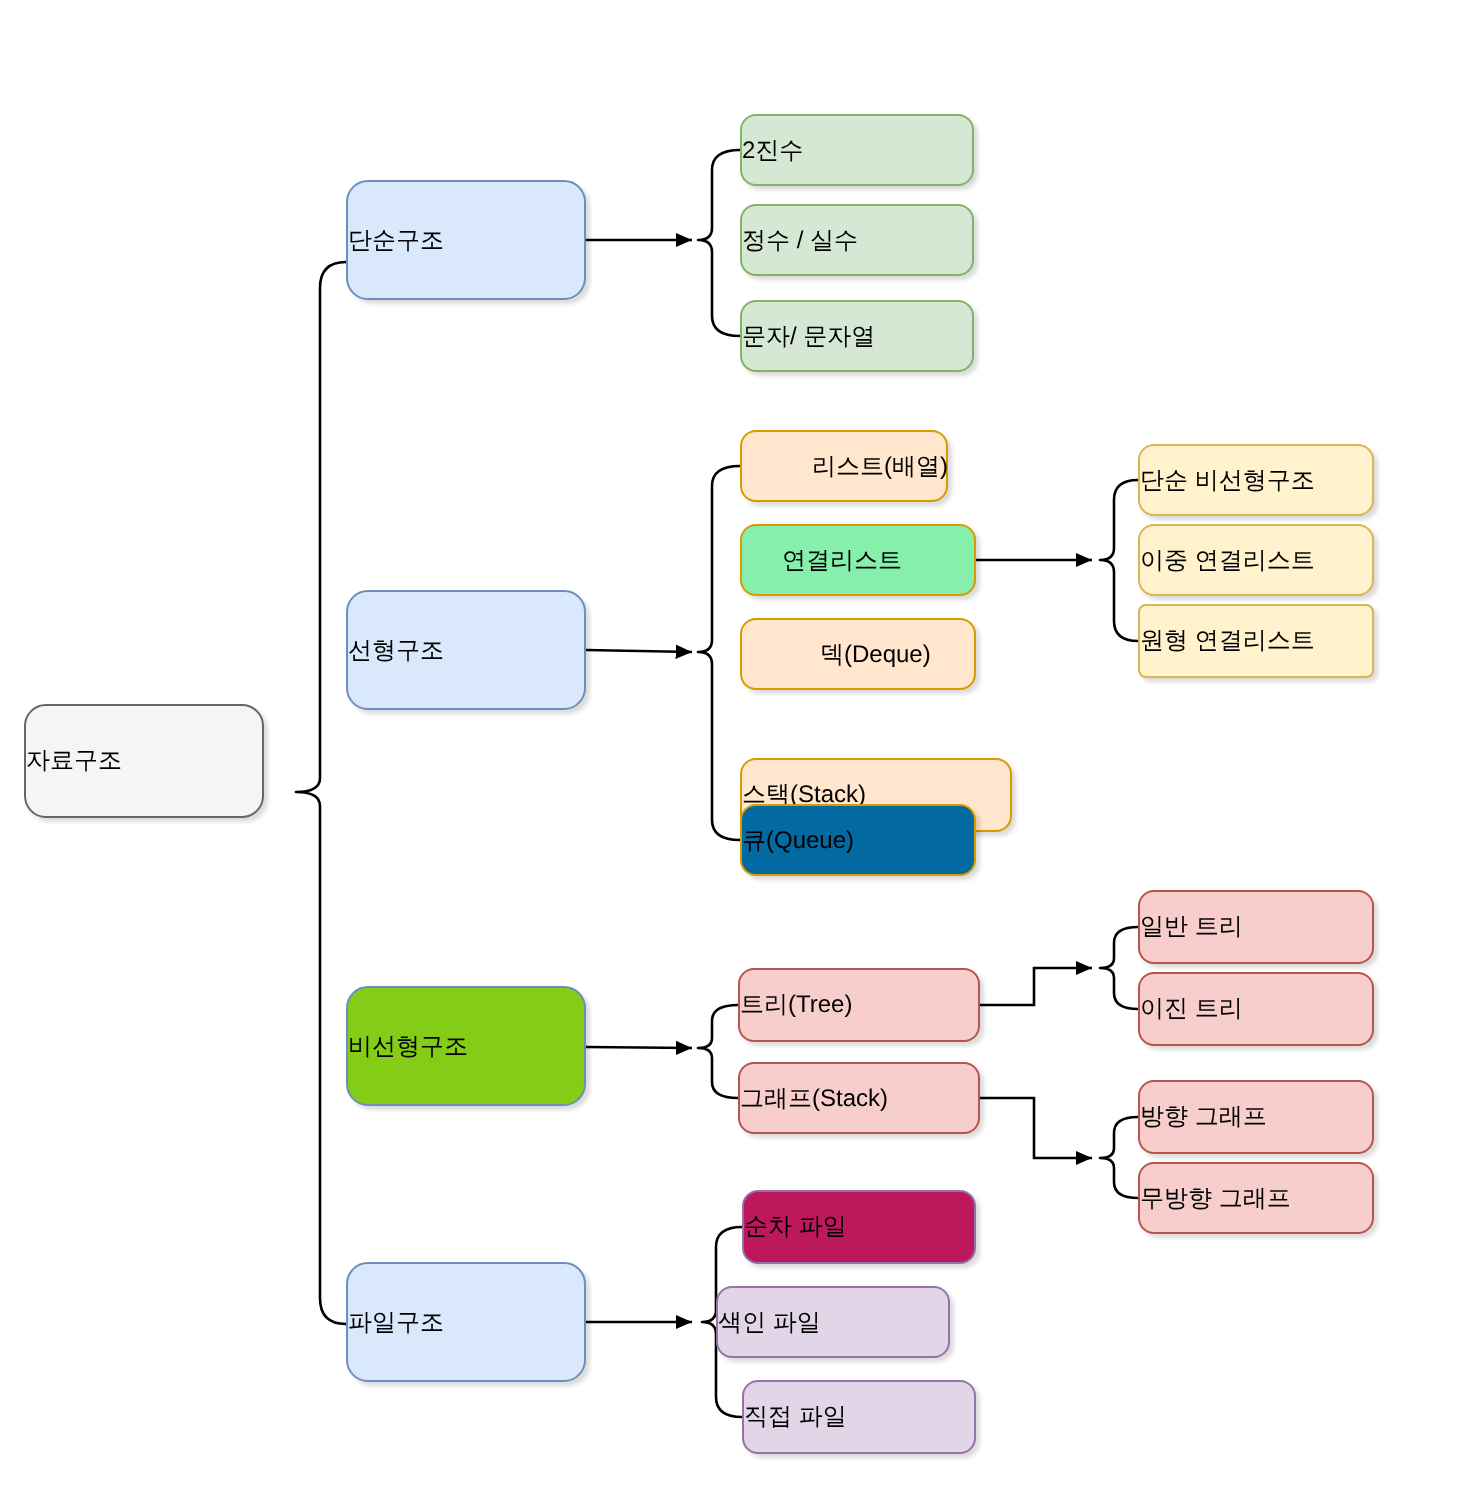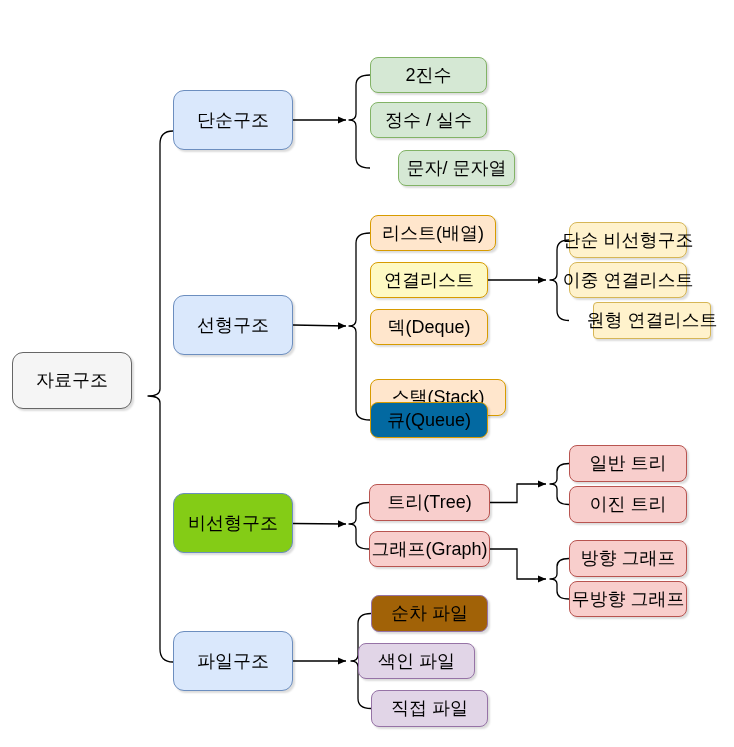--- a/index.html
+++ b/index.html
@@ -4,22 +4,22 @@
 <style>
   html,body{margin:0;padding:0;background:#ffffff;}
   .stage{
     position:relative;width:734px;height:747px;background:#ffffff;overflow:hidden;
     font-family:"Liberation Sans",sans-serif;
   }
   .stage svg{position:absolute;left:0;top:0;}
   .node{
     position:absolute;box-sizing:border-box;
     border:1.4px solid #000;
-    display:flex;align-items:center;justify-content:center;
-    font-size:18px;color:#000000;text-align:center;line-height:1.25;
+    display:flex;align-items:center;justify-content:flex-start;
+    font-size:12px;color:#000000;text-align:center;line-height:1.25;
     box-shadow:2px 2px 2px rgba(0,0,0,0.14);
     white-space:nowrap;
   }
 </style>
 </head>
 <body>
 
 <div class="stage">
   <svg id="connector-layer" width="734" height="747" viewBox="0 0 734 747">
     <defs>
@@ -60,66 +60,66 @@
       </div>
       <div class="node" style="left: 173px; top: 631px; width: 120px; height: 60px; background: rgb(218, 232, 252); border-color: rgb(108, 142, 191); border-radius: 11px;">
         <span>파일구조</span>
       </div>
       <div class="node" style="left: 370px; top: 57px; width: 117px; height: 36px; background: rgb(213, 232, 212); border-color: rgb(130, 179, 102); border-radius: 8px;">
         <span>2진수</span>
       </div>
       <div class="node" style="left: 370px; top: 102px; width: 117px; height: 36px; background: rgb(213, 232, 212); border-color: rgb(130, 179, 102); border-radius: 8px;">
         <span>정수 / 실수</span>
       </div>
-      <div class="node" style="left: 370px; top: 150px; width: 117px; height: 36px; background: rgb(213, 232, 212); border-color: rgb(130, 179, 102); border-radius: 8px; margin-left: 28px;">
+      <div class="node" style="left: 370px; top: 150px; width: 117px; height: 36px; background: rgb(213, 232, 212); border-color: rgb(130, 179, 102); border-radius: 8px;">
         <span>문자/ 문자열</span>
       </div>
-      <div class="node" style="left: 370px; top: 215px; width: 126px; height: 36px; background: rgb(255, 230, 204); border-color: rgb(215, 155, 0); border-radius: 8px;">
+      <div class="node" style="left: 370px; top: 215px; width: 104px; height: 36px; background: rgb(255, 230, 204); border-color: rgb(215, 155, 0); border-radius: 8px; padding-left: 35px;">
         <span>리스트(배열)</span>
       </div>
-      <div class="node" style="left: 370px; top: 262px; width: 118px; height: 36px; background: #fef9c3; border-color: rgb(215, 155, 0); border-radius: 8px;">
+      <div class="node" style="left: 370px; top: 262px; width: 118px; height: 36px; background: #86efac; border-color: rgb(215, 155, 0); border-radius: 8px; padding-left: 20px;">
         <span>연결리스트</span>
       </div>
-      <div class="node" style="left: 370px; top: 309px; width: 118px; height: 36px; background: rgb(255, 230, 204); border-color: rgb(215, 155, 0); border-radius: 8px;">
+      <div class="node" style="left: 370px; top: 309px; width: 118px; height: 36px; background: rgb(255, 230, 204); border-color: rgb(215, 155, 0); border-radius: 8px; padding-left: 39px;">
         <span>덱(Deque)</span>
       </div>
       <div class="node" style="left: 370px; top: 355px; width: 136px; height: 37px; background: rgb(255, 230, 204); border-color: rgb(215, 155, 0); border-radius: 8px; margin-top: 24px;">
         <span>스택(Stack)</span>
       </div>
       <div class="node" style="left: 370px; top: 402px; width: 118px; height: 36px; background: #0369a1; border-color: rgb(215, 155, 0); border-radius: 8px;">
         <span>큐(Queue)</span>
       </div>
       <div class="node" style="left: 569px; top: 222px; width: 118px; height: 36px; background: rgb(255, 242, 204); border-color: rgb(214, 182, 86); border-radius: 8px;">
         <span>단순 비선형구조</span>
       </div>
       <div class="node" style="left: 569px; top: 262px; width: 118px; height: 36px; background: rgb(255, 242, 204); border-color: rgb(214, 182, 86); border-radius: 8px;">
         <span>이중 연결리스트</span>
       </div>
-      <div class="node" style="left: 569px; top: 302px; width: 118px; height: 37px; background: rgb(255, 242, 204); border-color: rgb(214, 182, 86); border-radius: 4px; margin-left: 24px;">
+      <div class="node" style="left: 569px; top: 302px; width: 118px; height: 37px; background: rgb(255, 242, 204); border-color: rgb(214, 182, 86); border-radius: 4px;">
         <span>원형 연결리스트</span>
       </div>
       <div class="node" style="left: 369px; top: 484px; width: 121px; height: 37px; background: rgb(248, 206, 204); border-color: rgb(184, 84, 80); border-radius: 8px;">
         <span>트리(Tree)</span>
       </div>
       <div class="node" style="left: 369px; top: 531px; width: 121px; height: 36px; background: rgb(248, 206, 204); border-color: rgb(184, 84, 80); border-radius: 8px;">
-        <span>그래프(Graph)</span>
+        <span>그래프(Stack)</span>
       </div>
       <div class="node" style="left: 569px; top: 445px; width: 118px; height: 37px; background: rgb(248, 206, 204); border-color: rgb(184, 84, 80); border-radius: 8px;">
         <span>일반 트리</span>
       </div>
       <div class="node" style="left: 569px; top: 486px; width: 118px; height: 37px; background: rgb(248, 206, 204); border-color: rgb(184, 84, 80); border-radius: 8px;">
         <span>이진 트리</span>
       </div>
       <div class="node" style="left: 569px; top: 540px; width: 118px; height: 37px; background: rgb(248, 206, 204); border-color: rgb(184, 84, 80); border-radius: 8px;">
         <span>방향 그래프</span>
       </div>
       <div class="node" style="left: 569px; top: 581px; width: 118px; height: 36px; background: rgb(248, 206, 204); border-color: rgb(184, 84, 80); border-radius: 8px;">
         <span>무방향 그래프</span>
       </div>
-      <div class="node" style="left: 371px; top: 595px; width: 117px; height: 37px; background: #a16207; border-color: rgb(150, 115, 166); border-radius: 8px;">
+      <div class="node" style="left: 371px; top: 595px; width: 117px; height: 37px; background: #be185d; border-color: rgb(150, 115, 166); border-radius: 8px;">
         <span>순차 파일</span>
       </div>
       <div class="node" style="left: 358px; top: 643px; width: 117px; height: 36px; background: rgb(225, 213, 231); border-color: rgb(150, 115, 166); border-radius: 8px;">
         <span>색인 파일</span>
       </div>
       <div class="node" style="left: 371px; top: 690px; width: 117px; height: 37px; background: rgb(225, 213, 231); border-color: rgb(150, 115, 166); border-radius: 8px;">
         <span>직접 파일</span>
       </div>
     </div>
 </div>

